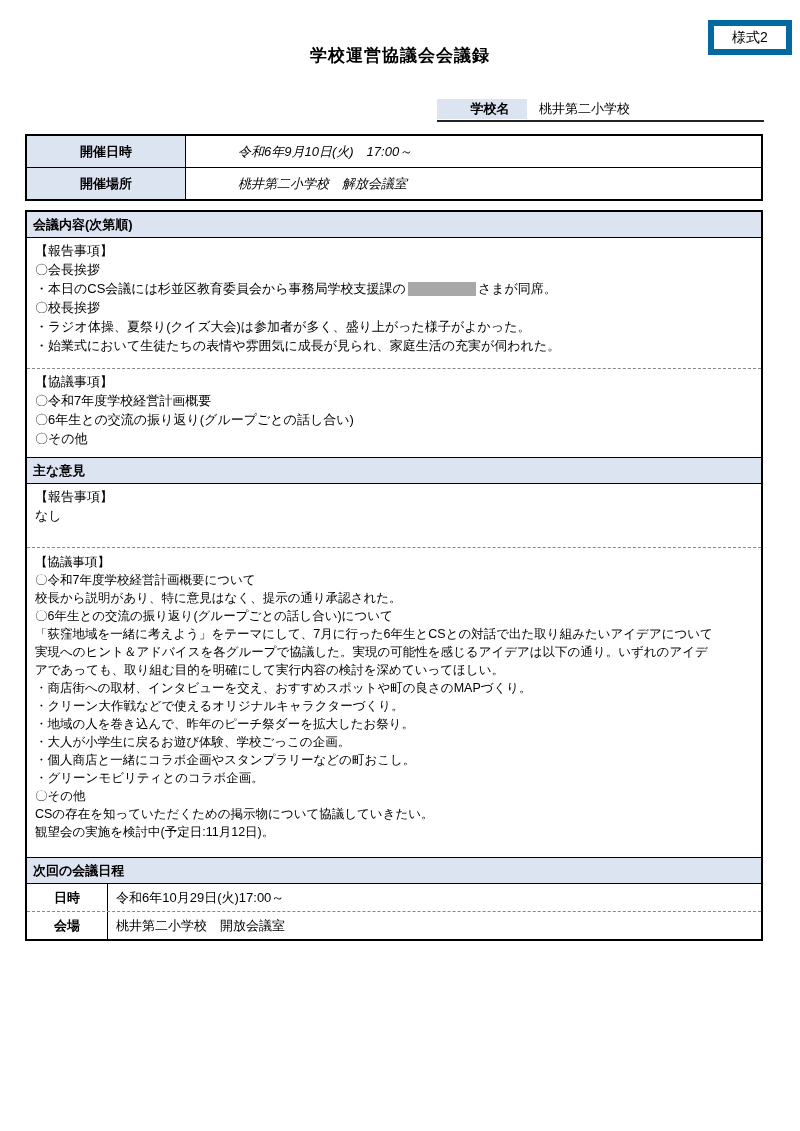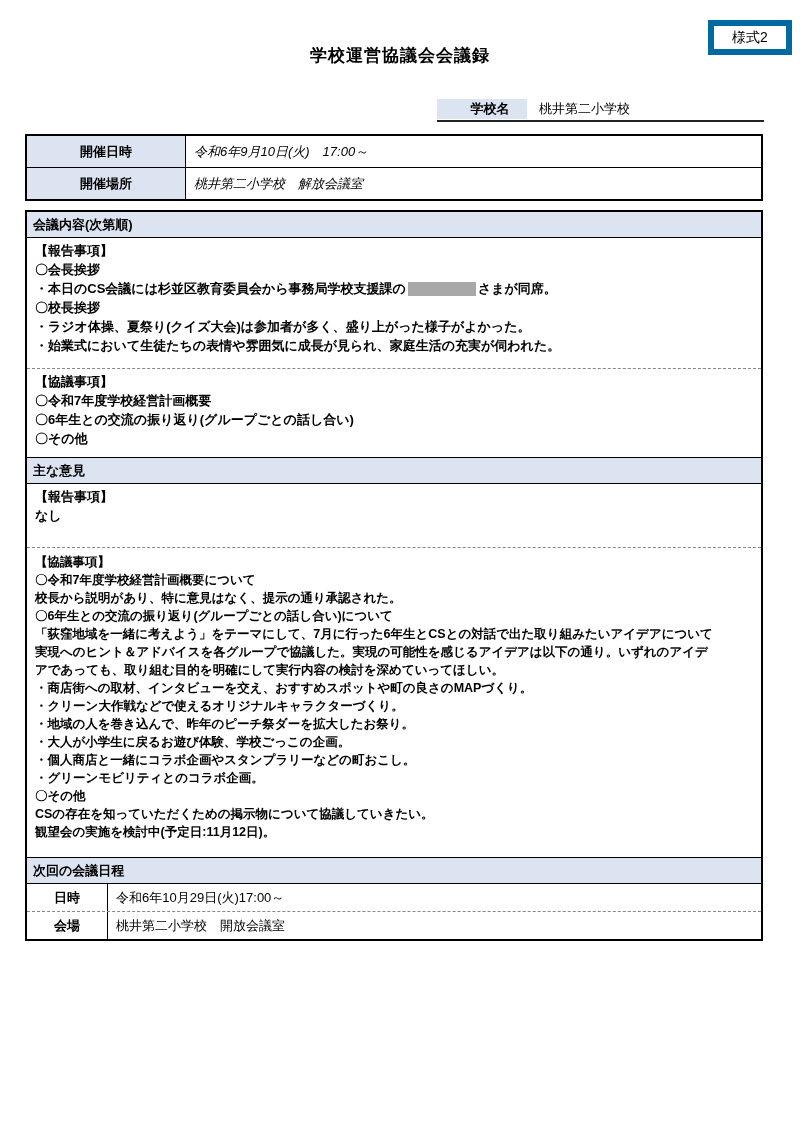--- a/index.html
+++ b/index.html
@@ -17,34 +17,34 @@
   
   .school-row{position:absolute;top:98px;left:437px;width:327px;height:22px;
     border-bottom:2px solid #222;display:flex;align-items:center;}
   .school-label{display:inline-block;width:74px;height:20px;line-height:20px;
     background:#dce3f1;text-align:center;font-weight:bold;font-size:13px;padding-left:16px;}
   .school-value{padding-left:12px;font-size:13px;}
 
   
   .info-table{position:absolute;top:134px;left:25px;width:738px;box-sizing:border-box;
     border:2px solid #000;}
-  .info-row{display:flex;height:31px;}
+  .info-row{display:flex;height:31px;gap:44px;}
   .info-row.first{border-bottom:1px solid #000;}
   .info-label{width:158px;background:#dce3f1;border-right:1px solid #000;
     text-align:center;line-height:31px;font-weight:bold;font-size:13px;}
   .info-value{flex:1;padding-left:8px;line-height:31px;font-size:13px;font-style:italic;}
 
   
   .main-table{position:absolute;top:210px;left:25px;width:738px;box-sizing:border-box;
     border:2px solid #000;}
   .bar{background:#dce3f1;height:25px;line-height:25px;padding-left:6px;
     font-weight:bold;font-size:13px;border-bottom:1px solid #000;}
   .bar.mid{border-top:1px solid #000;}
   .cell{font-size:13px;background:#fff;}
-  .cell .line{line-height:19px;min-height:19px;white-space:nowrap;font-weight:bold;}
+  .cell .line{line-height:19px;min-height:19px;white-space:nowrap;}
   .cell-a{height:216px;padding:3px 8px 0 8px;box-sizing:content-box;}
   .cell-b{height:60px;padding:3px 8px 0 8px;border-bottom:1px dashed #888;}
   .cell-c{height:304px;padding:5px 8px 0 8px;}
   .cell-c .line{line-height:18px;min-height:18px;font-size:12.5px;}
   .divider-dashed{border-top:1px dashed #888;margin:13px -8px 3px -8px;height:0;}
 
   .redaction{display:inline-block;width:68px;height:14px;background:#a8a8a8;
     vertical-align:middle;margin:0 2px 2px 2px;}
 
   

